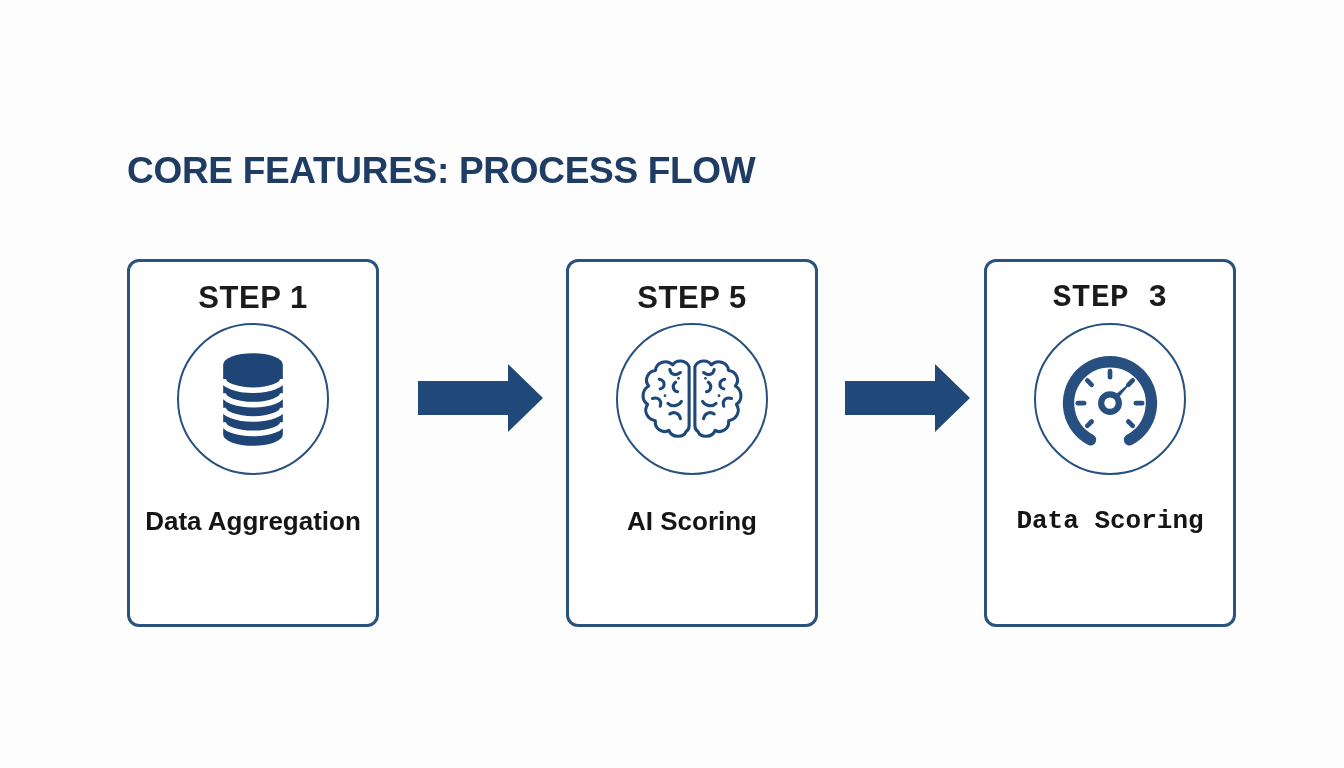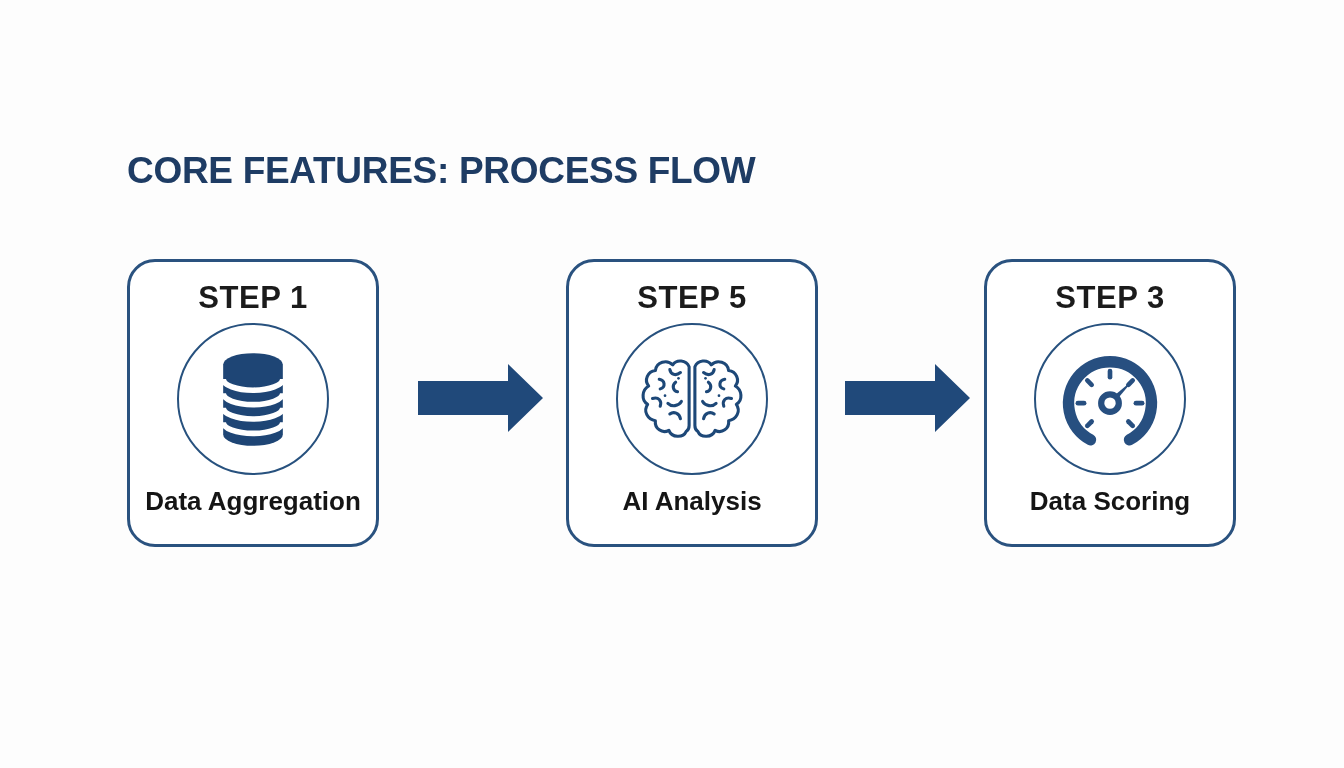--- a/index.html
+++ b/index.html
@@ -10,42 +10,42 @@
     overflow:hidden;
     position:relative;
   }
   .canvas{position:absolute;left:0;top:0;width:1344px;height:768px;}
   .page-title{
     position:absolute;left:127px;top:150px;
     font-size:37px;font-weight:bold;letter-spacing:-0.3px;
     color:#1e3c64;white-space:nowrap;
   }
   .step-card{
-    position:absolute;top:259px;width:252px;height:288px;
+    position:absolute;top:259px;width:252px;height:368px;
     background:#ffffff;
-    border:3px solid #2a527f;border-radius:28px;
+    border:3px solid #2a527f;border-radius:12px;
     box-sizing:border-box;
   }
   .step-card.pos-1{left:127px;}
   .step-card.pos-2{left:566px;}
-  .step-card.pos-3{left:984px;}
+  .step-card.pos-3{left:984px;font-family:Liberation Mono, monospace;}
   .step-label{
     position:absolute;left:0;right:0;top:18px;
     text-align:center;
     font-size:31px;font-weight:bold;color:#1b1b1b;
     letter-spacing:0.5px;
   }
   .icon-circle{
     position:absolute;left:50%;top:61px;margin-left:-76px;
     width:152px;height:152px;border-radius:50%;
     border:2.5px solid #27517e;box-sizing:border-box;
     display:flex;align-items:center;justify-content:center;
   }
   .step-caption{
-    position:absolute;left:0;right:0;top:224px;
+    position:absolute;left:0;right:0;top:244px;
     text-align:center;
     font-size:26px;font-weight:bold;color:#151515;
     white-space:nowrap;
   }
   .flow-arrow{position:absolute;top:364px;width:125px;height:68px;}
   .flow-arrow.pos-1{left:418px;}
   .flow-arrow.pos-2{left:845px;}
   svg{display:block;}
 </style>
 </head>
@@ -84,21 +84,21 @@
           <path d="M 38 30 C 34 33 35 39 40 40"></path>
           <path d="M 14 47 C 20 45 24 49 22 55"></path>
           <path d="M 44 50 C 41 55 34 56 30 52"></path>
           <path d="M 32 63 C 36 60 42 62 43 68"></path>
           <circle cx="41" cy="26" r="1.4" fill="#1d4878" stroke="none"></circle>
           <circle cx="27" cy="44" r="1.4" fill="#1d4878" stroke="none"></circle>
         </g>
         <use href="#brain-half" transform="translate(110,0) scale(-1,1)"></use>
       </svg>
     </div>
-    <div class="step-caption">AI Analysis</div>
+    <div class="step-caption">AI Scoring</div>
   </div>
 
   <svg class="flow-arrow pos-2" viewBox="0 0 125 68" aria-hidden="true">
     <polygon points="0,17 90,17 90,0 125,34 90,68 90,51 0,51" fill="#20497a"></polygon>
   </svg>
 
   <div class="step-card pos-3">
     <div class="step-label">STEP 3</div>
     <div class="icon-circle">
       <svg width="114" height="108" viewBox="0 0 110 104" aria-hidden="true">

